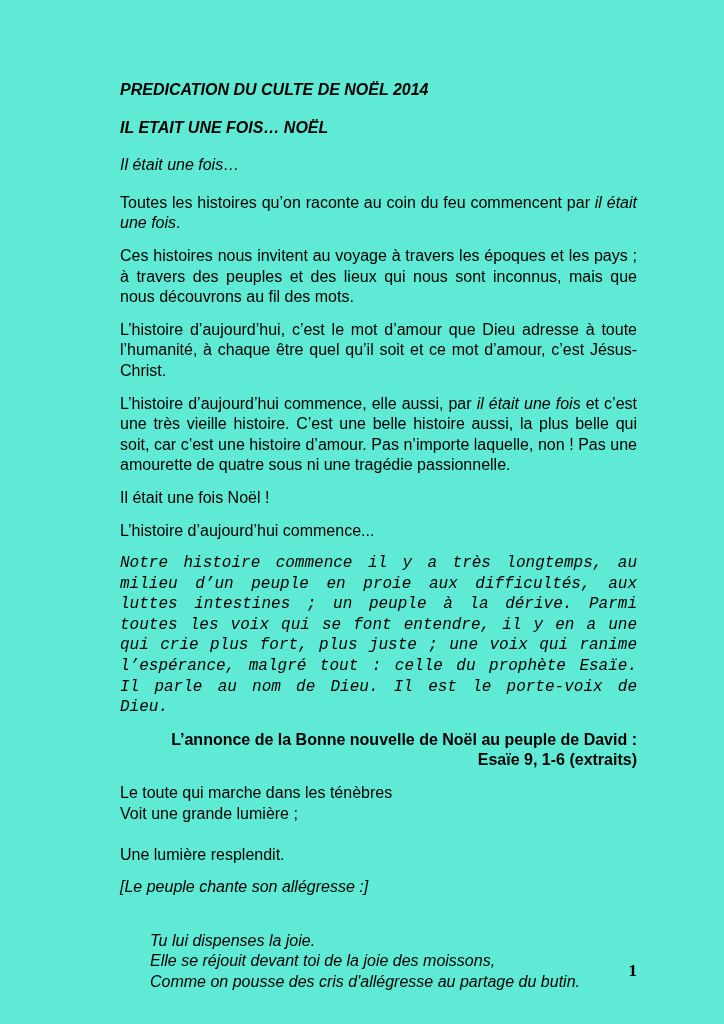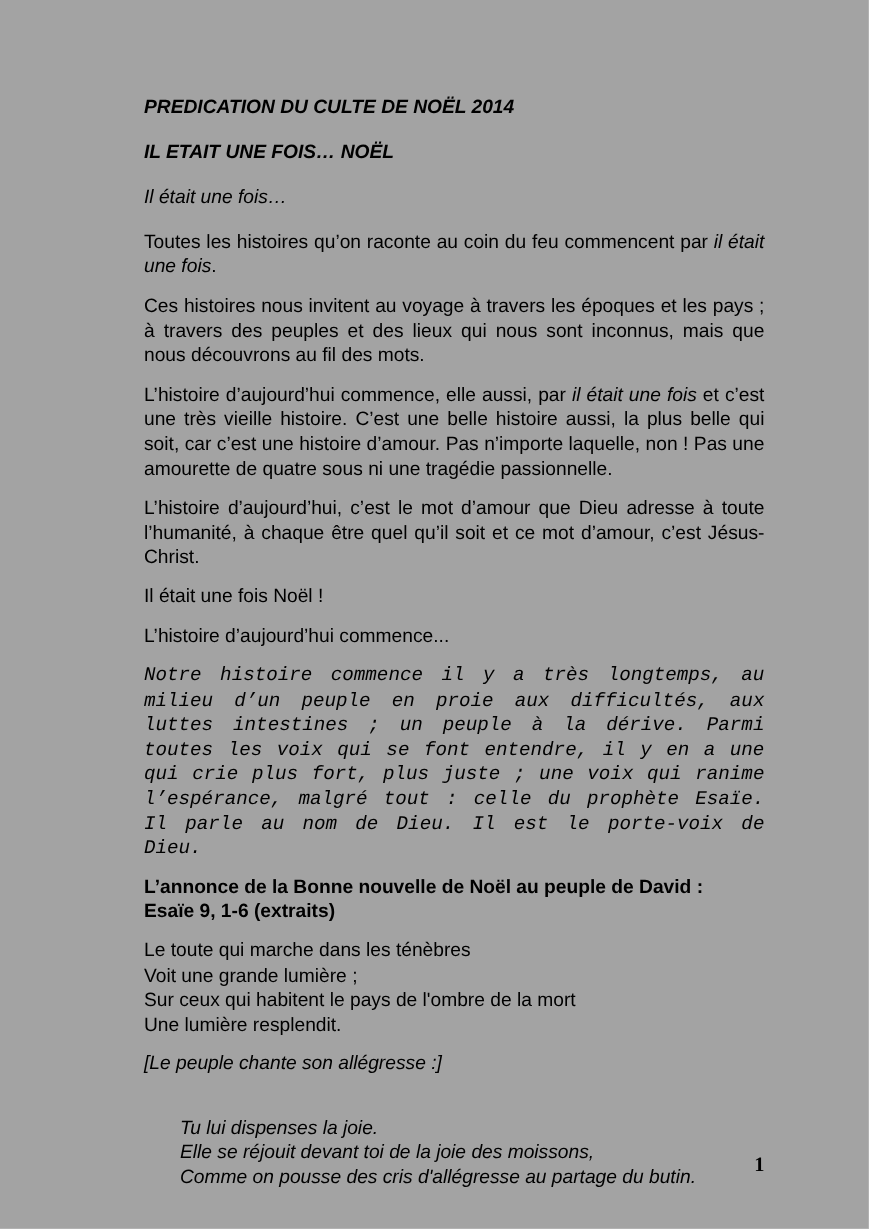--- a/index.html
+++ b/index.html
@@ -1,53 +1,53 @@
 <!DOCTYPE html>
 <html><head>
 <meta charset="utf-8">
 <style>
   html,body{margin:0;padding:0;}
   body{
     width:724px;height:1024px;background:#ffffff;overflow:hidden;
     font-family:"Liberation Sans","DejaVu Sans",sans-serif;
   }
-  .page{position:absolute;left:0;top:0;width:724px;height:1024px;background:#a3a3a3;}
+  .page{position:absolute;left:0;top:0;width:724px;height:1024px;background:#5eead4;}
   .content{
     position:absolute;left:120px;top:80px;width:517px;
     font-size:16px;line-height:20.6px;color:#000000;
   }
   .content p{margin:0 0 12px 0;}
   .bold{font-weight:bold;}
   .italic{font-style:italic;}
   .justify{text-align:justify;}
   .indent{padding-left:30px;}
   .hgap{margin-bottom:17px !important;}
   .gap-lg{margin-top:22px;font-family:Liberation Mono, monospace;}
-  .gap-sm{margin-top:12px;}
+  .gap-sm{margin-top:12px;text-align:right;}
   span.italic{font-style:italic;}
   .page-number{
     position:absolute;top:961px;right:87px;
     font-family:"Liberation Serif","DejaVu Serif",serif;
     font-weight:bold;font-size:17px;color:#000000;
   }
 </style>
 </head>
 <body>
 
 <div class="page">
   <div class="content" id="paragraphs">
       <p class="bold italic hgap"><span>PREDICATION DU CULTE DE NOËL 2014</span></p>
       <p class="bold italic hgap"><span>IL ETAIT UNE FOIS… NOËL</span></p>
       <p class="italic hgap"><span>Il était une fois…</span></p>
       <p class="justify"><span>Toutes les histoires qu’on raconte au coin du feu commencent par </span><span class="italic">il était une fois</span><span>.</span></p>
       <p class="justify"><span>Ces histoires nous invitent au voyage à travers les époques et les pays&nbsp;; à travers des peuples et des lieux qui nous sont inconnus, mais que nous découvrons au fil des mots.</span></p>
+      <p class="justify"><span>L’histoire d’aujourd’hui, c’est le mot d’amour que Dieu adresse à toute l’humanité, à chaque être quel qu’il soit et ce mot d’amour, c’est Jésus-Christ.</span></p>
       <p class="justify"><span>L’histoire d’aujourd’hui commence, elle aussi, par </span><span class="italic">il était une fois</span><span> et c’est une très vieille histoire. C’est une belle histoire aussi, la plus belle qui soit, car c’est une histoire d’amour. Pas n’importe laquelle, non&nbsp;! Pas une amourette de quatre sous ni une tragédie passionnelle.</span></p>
-      <p class="justify"><span>L’histoire d’aujourd’hui, c’est le mot d’amour que Dieu adresse à toute l’humanité, à chaque être quel qu’il soit et ce mot d’amour, c’est Jésus-Christ.</span></p>
       <p><span>Il était une fois Noël&nbsp;!</span></p>
       <p><span>L’histoire d’aujourd’hui commence...</span></p>
       <p class="italic justify gap-lg"><span>Notre histoire commence il y a très longtemps, au milieu d’un peuple en proie aux difficultés, aux luttes intestines&nbsp;; un peuple à la dérive. Parmi toutes les voix qui se font entendre, il y en a une qui crie plus fort, plus juste&nbsp;; une voix qui ranime l’espérance, malgré tout&nbsp;: celle du prophète Esaïe. Il parle au nom de Dieu. Il est le porte-voix de Dieu.</span></p>
       <p class="bold gap-sm"><span>L’annonce de la Bonne nouvelle de Noël au peuple de David&nbsp;:</span><br><span>Esaïe 9, 1-6 (extraits)</span></p>
-      <p><span>Le toute qui marche dans les ténèbres</span><br><span>Voit une grande lumière&nbsp;;</span><br><span>Sur ceux qui habitent le pays de l'ombre de la mort</span><br><span>Une lumière resplendit.</span></p>
+      <p><span>Le toute qui marche dans les ténèbres</span><br><span>Voit une grande lumière&nbsp;;</span><br><br><span>Une lumière resplendit.</span></p>
       <p class="italic"><span>[Le peuple chante son allégresse&nbsp;:]</span></p>
       <p class="italic indent"><br><span>Tu lui dispenses la joie.</span><br><span>Elle se réjouit devant toi de la joie des moissons,</span><br><span>Comme on pousse des cris d'allégresse au partage du butin.</span></p>
     </div>
   <div class="page-number">1</div>
 </div>
 
 </body></html>

